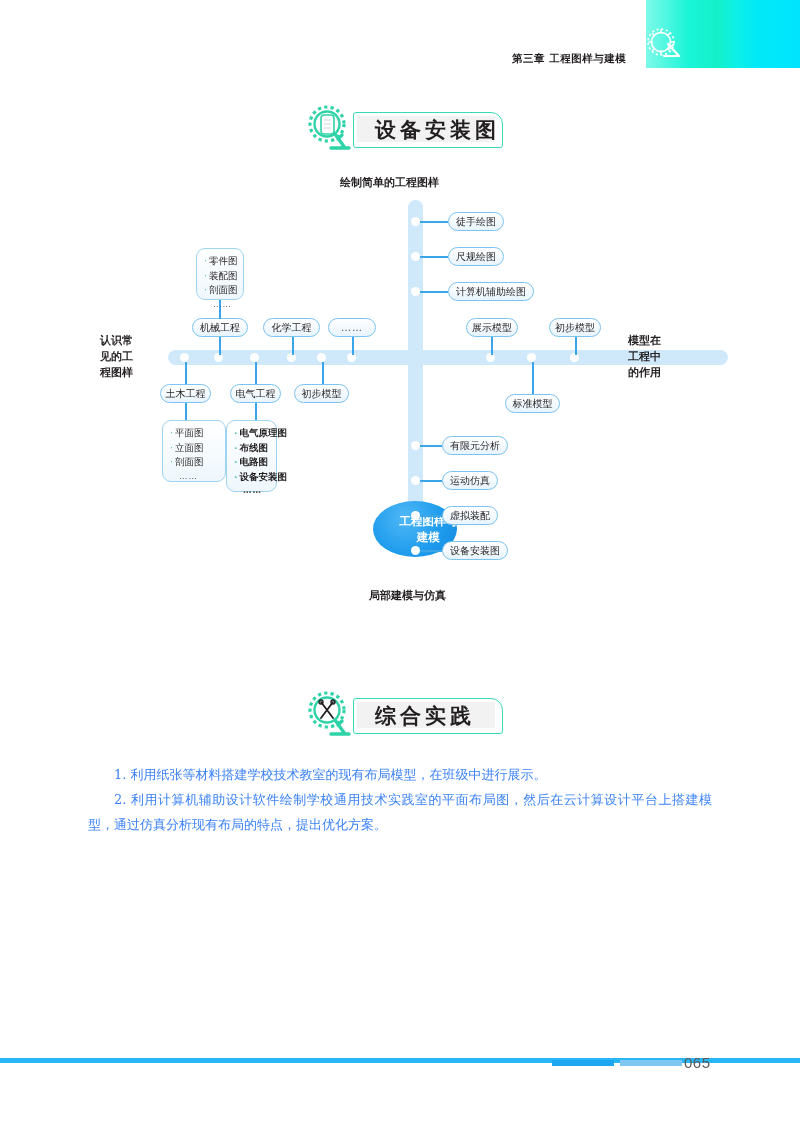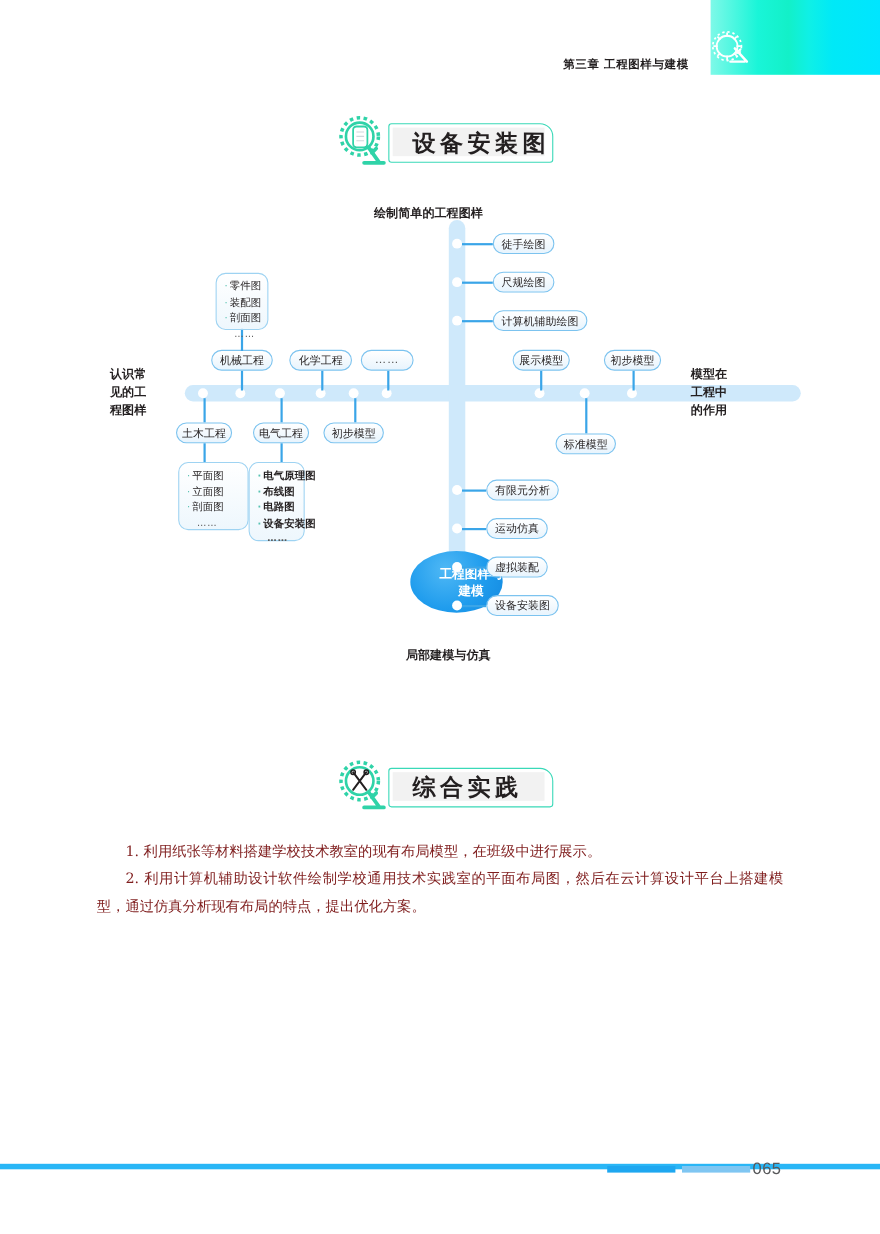--- a/index.html
+++ b/index.html
@@ -104,21 +104,21 @@
   .branch-label{
     position:absolute;font-family:"DejaVu Sans",sans-serif;
     font-size:11px;font-weight:bold;color:#231f20;line-height:16px;
   }
   .branch-label.blk{white-space:nowrap;}
 
   
   .ptext{
     position:absolute;left:88px;top:762px;width:624px;
     font-family:"DejaVu Serif",serif;
-    font-size:13px;color:#7f1d1d;line-height:25px;
+    font-size:13px;color:#3b82f6;line-height:25px;
     text-align:justify;
   }
   .ptext p{margin:0;text-indent:26px;}
 
   
   .foot-rule{position:absolute;left:0;top:1058px;width:800px;height:5px;background:#29b6f6;}
   .foot-bar1{position:absolute;left:552px;top:1060px;width:62px;height:6px;background:#1ea7f0;}
   .foot-bar2{position:absolute;left:620px;top:1060px;width:62px;height:6px;background:#7fc6f2;}
   .foot-page{
     position:absolute;left:684px;top:1054px;
@@ -165,21 +165,21 @@
 
   <div class="map">
 
     <div class="spine-h"></div>
     <div class="spine-v"></div>
 
     <div class="center">
         <span>工程图样与<br>建模</span>
       </div>
 
-    <div class="branch-label blk" style="left:340px;top:16px;">绘制简单的工程图样</div>
+    <div class="branch-label blk" style="left:340px;top:5px;">绘制简单的工程图样</div>
 
     <div class="dot" style="left:411px;top:47px;"></div>
     <div class="lead h" style="left:420px;top:51px;width:28px;"></div>
     <div class="node" style="left:448px;top:42px;">徒手绘图</div>
 
     <div class="dot" style="left:411px;top:82px;"></div>
     <div class="lead h" style="left:420px;top:86px;width:28px;"></div>
     <div class="node" style="left:448px;top:77px;">尺规绘图</div>
 
     <div class="dot" style="left:411px;top:117px;"></div>

